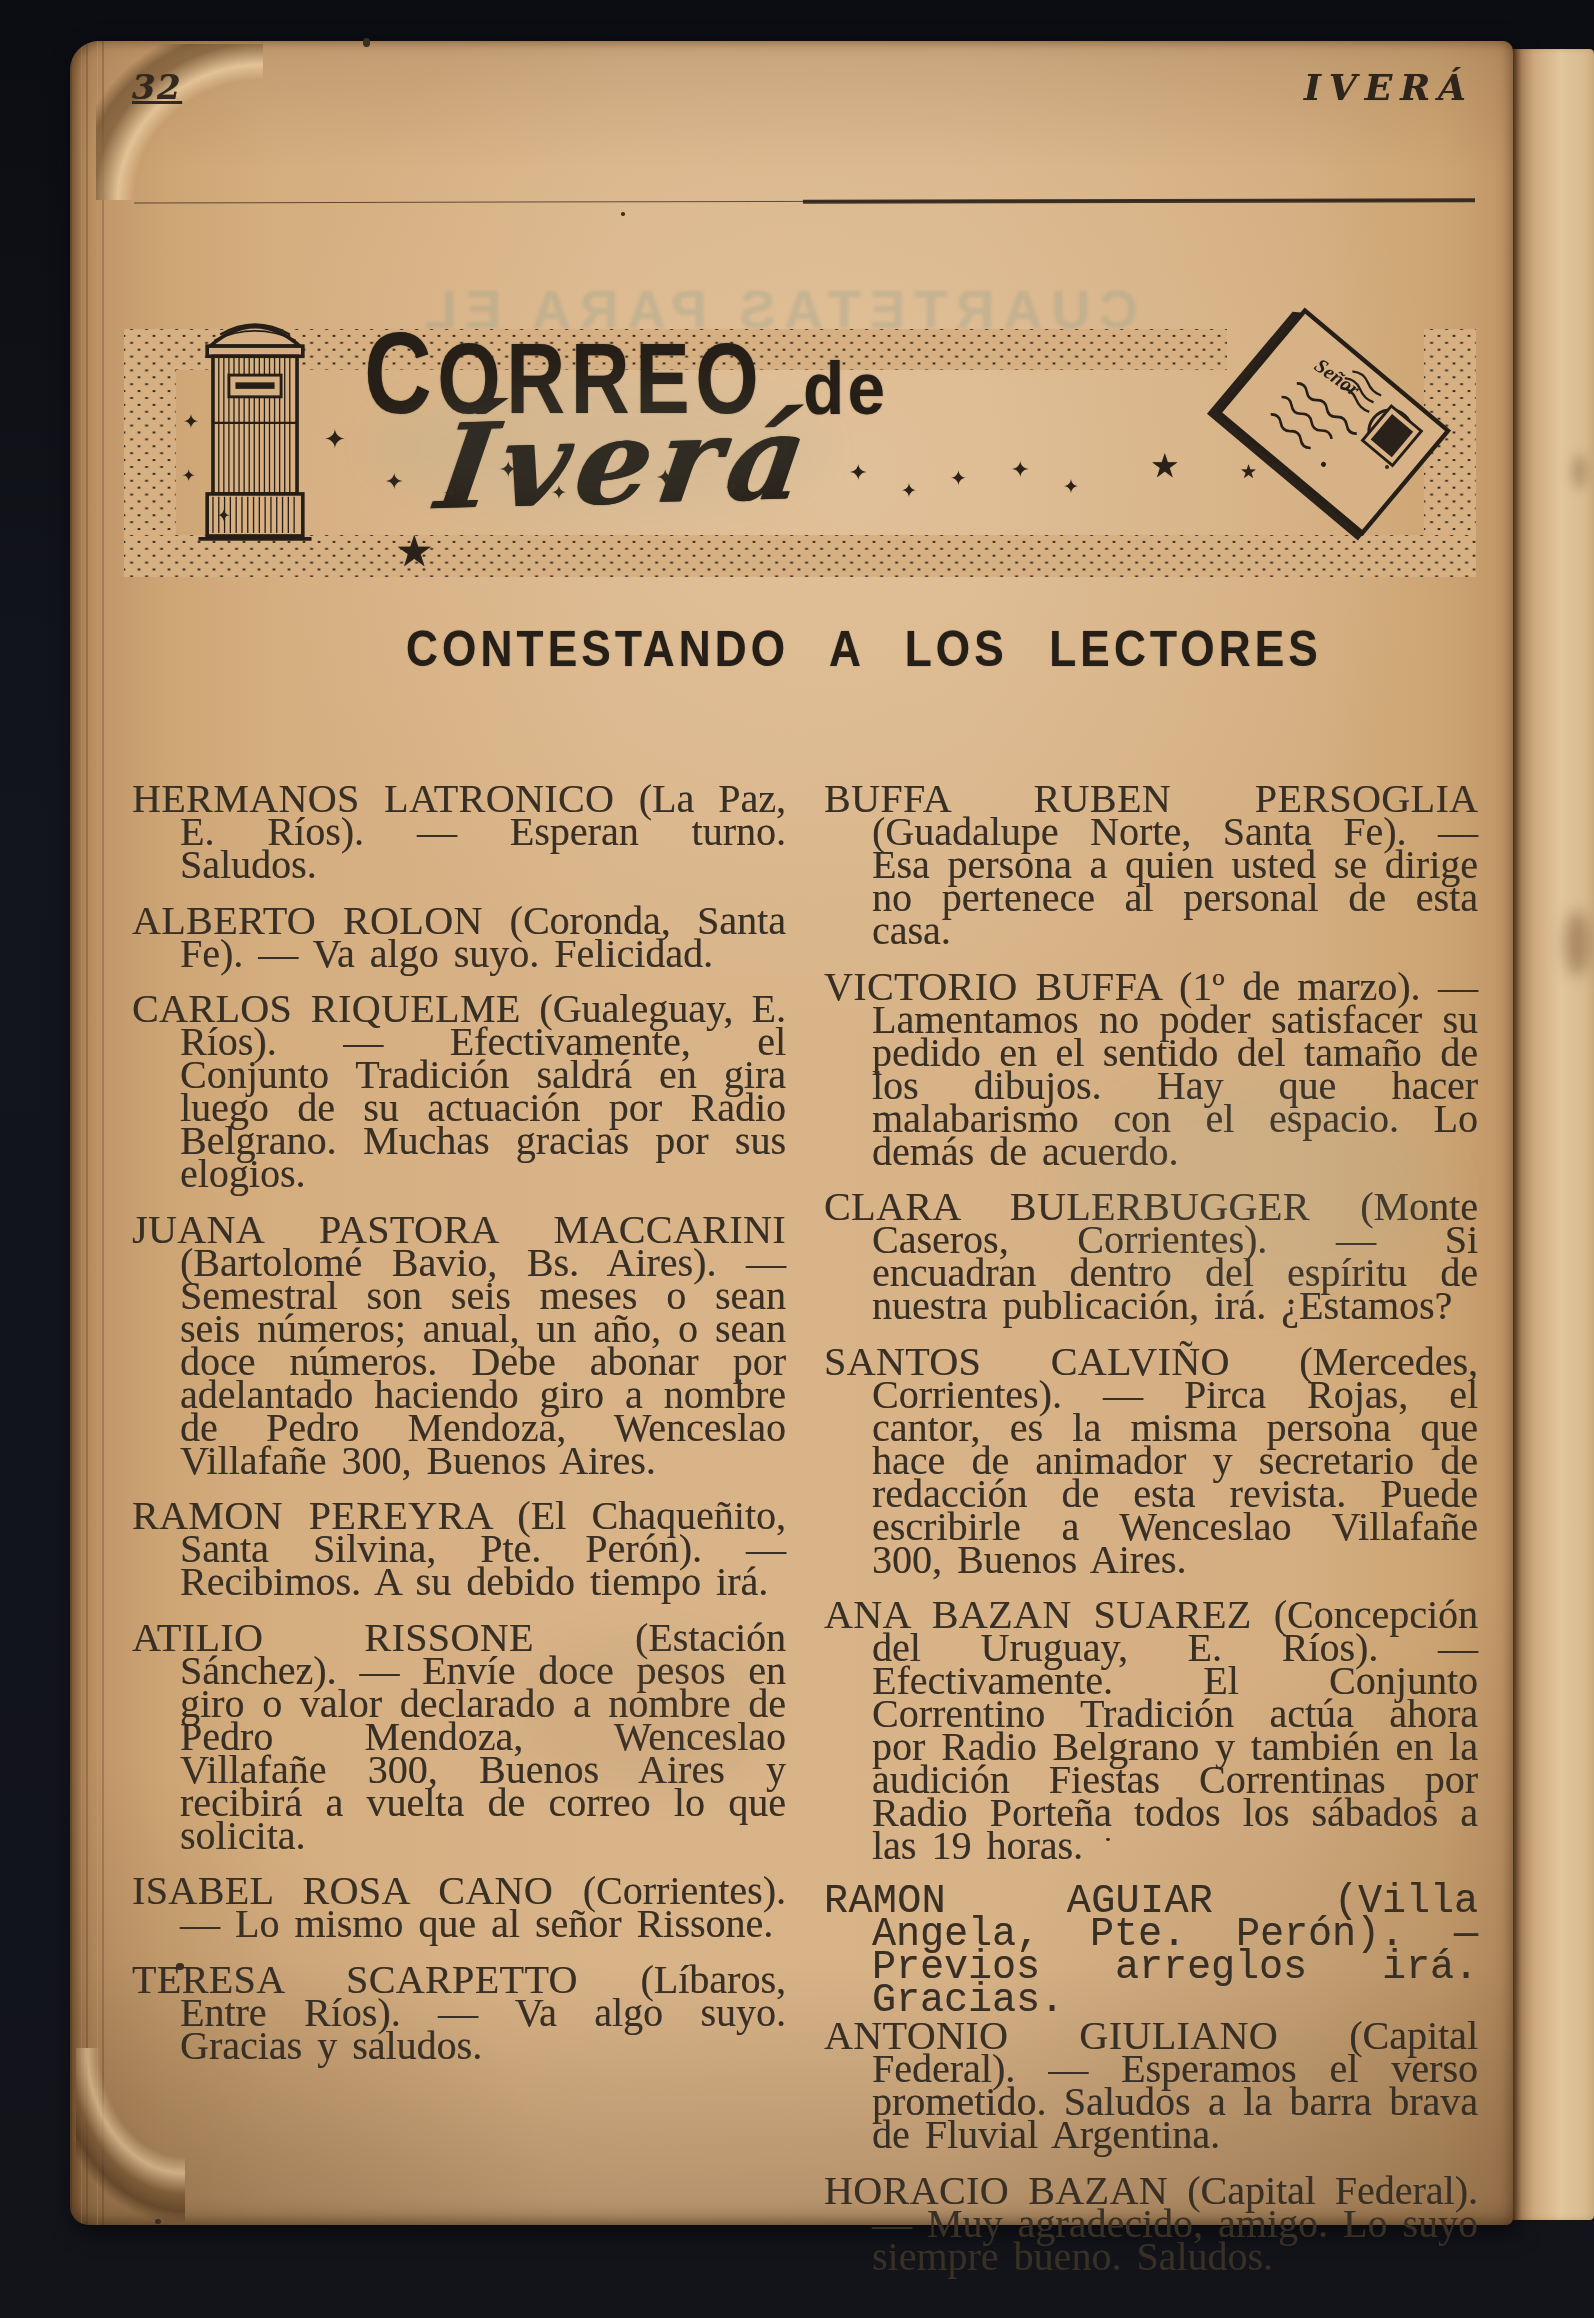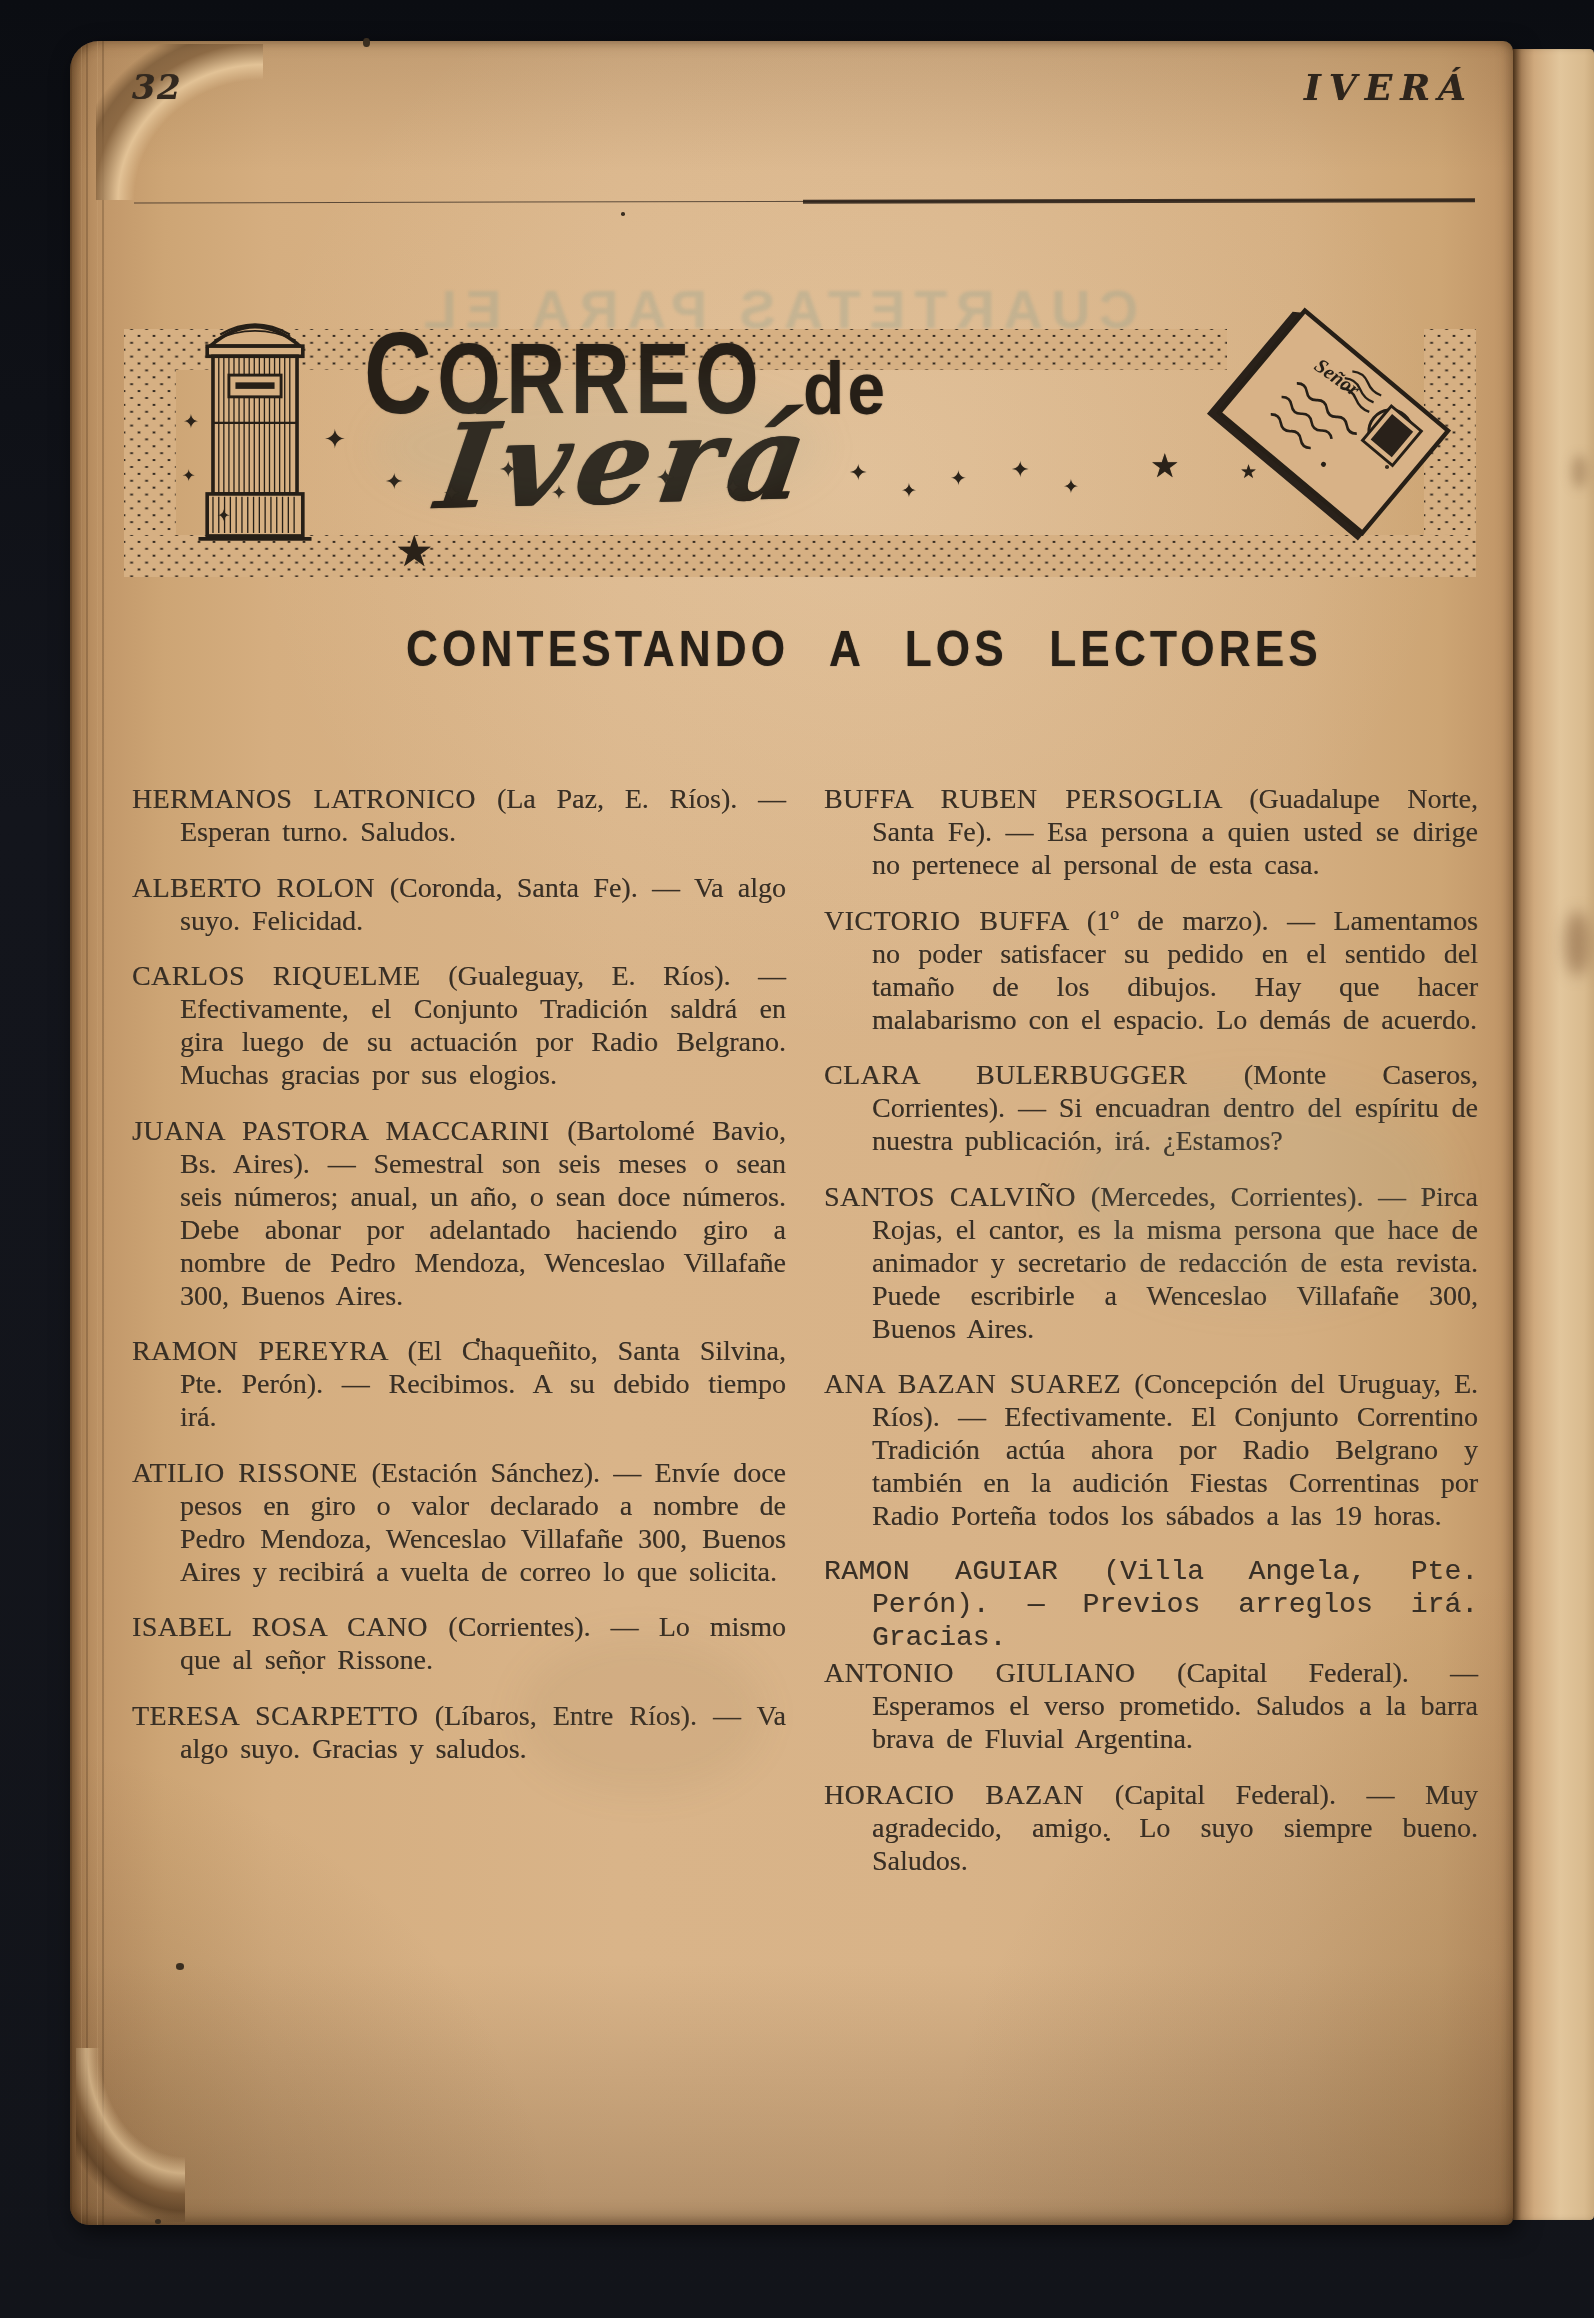--- a/index.html
+++ b/index.html
@@ -38,21 +38,21 @@
         background:linear-gradient(90deg,#6d4e2e 0%,#a8825a 10%,#cfa97d 26%,#e2c69c 58%,#d9bb8f 88%,#cbab7e 100%);
         border-radius:0 4.3px 4.3px 0;
         box-shadow:inset 7.2px 0 10px -5.8px rgba(40,24,10,.8);}
   .next-page .blot{position:absolute;right:4.3px;top:862px;width:25px;height:65px;border-radius:50%;
         background:rgba(110,72,40,.45);filter:blur(7.2px);}
   .next-page .blot2{position:absolute;right:7.2px;top:406px;width:14.5px;height:33px;border-radius:50%;
         background:rgba(110,72,40,.35);filter:blur(5.8px);}
 
   
   .page-number{position:absolute;left:62px;top:26px;font:italic bold 34px "DejaVu Serif",serif;
-        color:#33291f;letter-spacing:1.4px;text-shadow:0 0 0.7px rgba(51,41,31,.6);}
+        color:#33291f;letter-spacing:1.4px;text-shadow:0 0 0.7px rgba(51,41,31,.6);text-decoration:underline;}
   .masthead{position:absolute;right:39px;top:25px;font:italic bold 36px "DejaVu Serif",serif;
         color:#2e251c;letter-spacing:8px;text-shadow:0 0 0.7px rgba(46,37,28,.6);}
   .rule{position:absolute;left:64px;top:160px;width:1340px;height:1.4px;background:rgba(58,45,34,.78);transform:rotate(-0.12deg);}
   .rule-thick{position:absolute;left:733px;top:158px;width:672px;height:4.3px;background:rgba(42,32,24,.88);transform:rotate(-0.12deg);}
 
   
   .banner{position:absolute;left:54px;top:246px;width:1352px;height:299px;}
   .bleed{position:absolute;left:254px;top:-8.7px;width:797px;text-align:center;
         font:bold 54px "Liberation Sans",sans-serif;letter-spacing:8.7px;color:rgba(140,160,142,.30);
         transform:scaleX(-1);filter:blur(1.4px);white-space:nowrap;}
@@ -84,21 +84,21 @@
   .envelope{position:absolute;left:1081px;top:11.6px;}
 
   
   .section-title{position:absolute;left:149px;top:580px;width:1290px;margin:0;text-align:center;
         font:bold 46px "Liberation Sans",sans-serif;color:#261f17;letter-spacing:4.3px;word-spacing:26px;
         transform:scaleY(1.1) scaleX(.96);text-shadow:0 0 1.1px rgba(38,31,23,.6);}
 
   
   .columns{position:absolute;left:62px;top:741px;width:1346px;display:flex;gap:38px;}
   .col{width:654px;}
-  .entry{margin:0 0 22.5px;font-size:28px;line-height:33px;text-align:justify;
+  .entry{margin:0 0 22.5px;font-size:40px;line-height:33px;text-align:justify;
         text-indent:-48px;padding-left:48px;word-spacing:5px;color:#382f25;
         text-shadow:0.3px 0.4px 0.6px rgba(56,45,35,.45);}
   .entry-name{letter-spacing:0.4px;}
 
   
   .stain{position:absolute;border-radius:50%;pointer-events:none;}
   .speck{position:absolute;border-radius:50%;background:#3a2e20;}
 </style>
 </head>
 <body>

